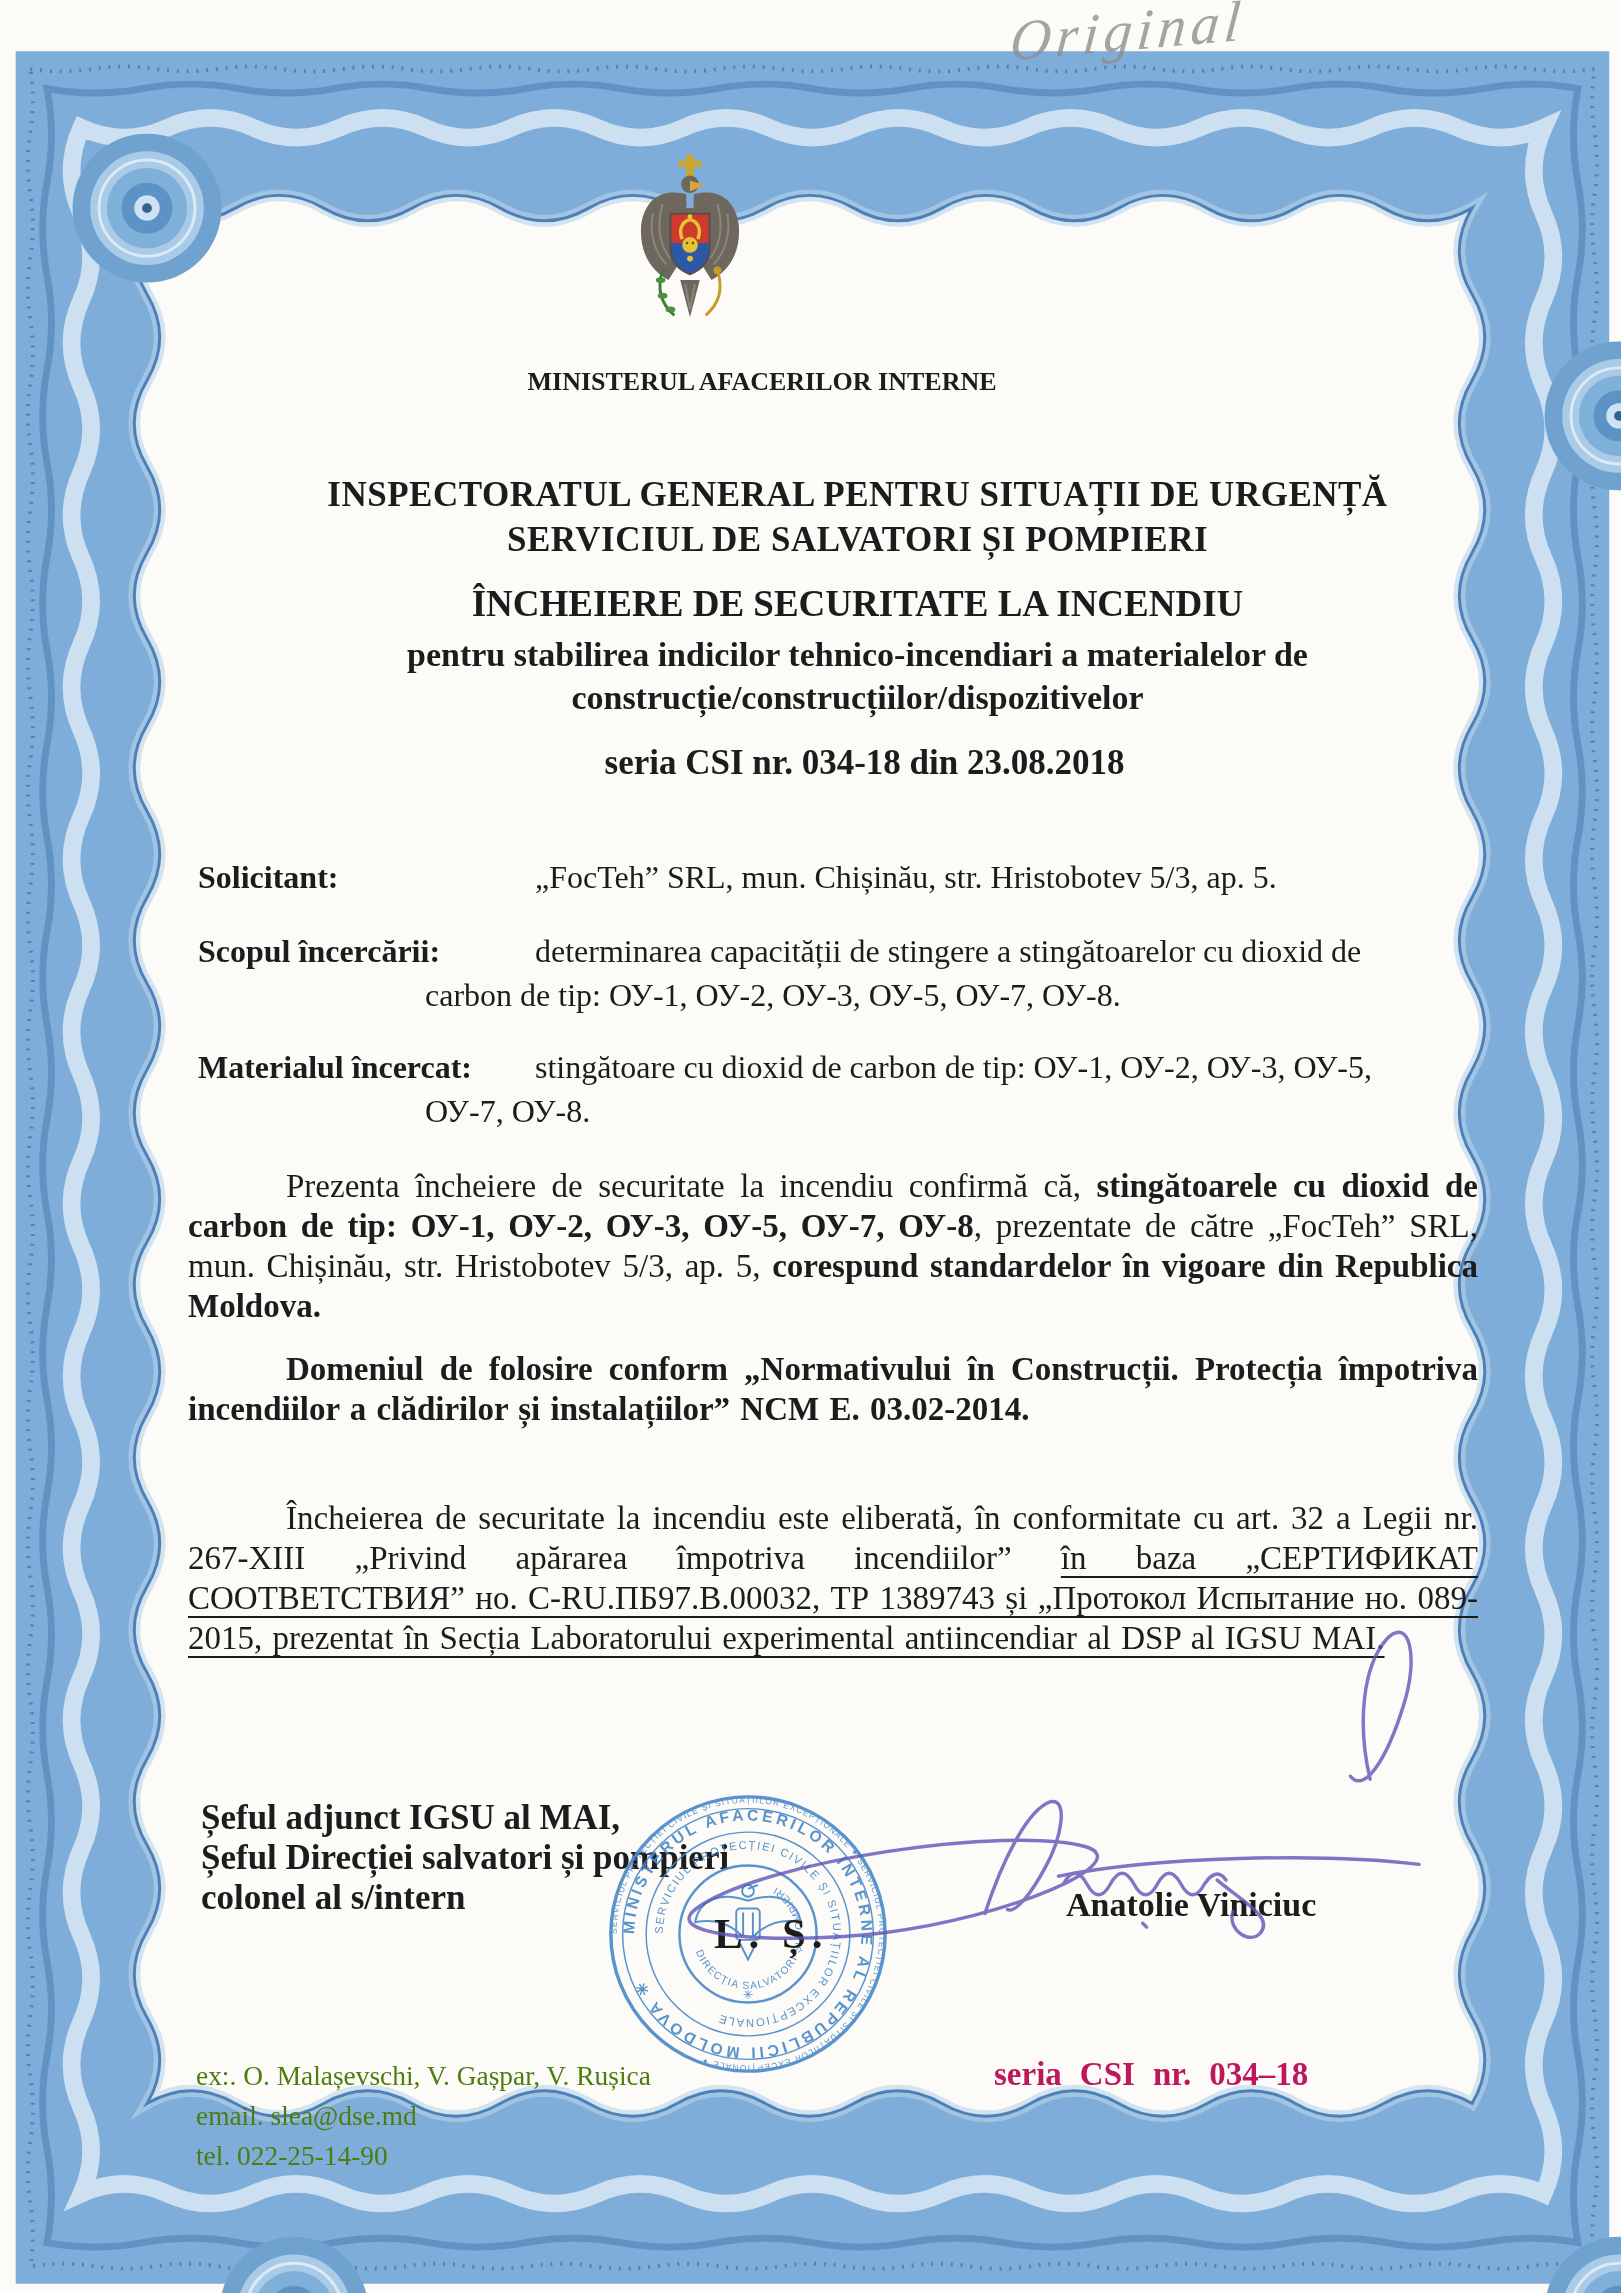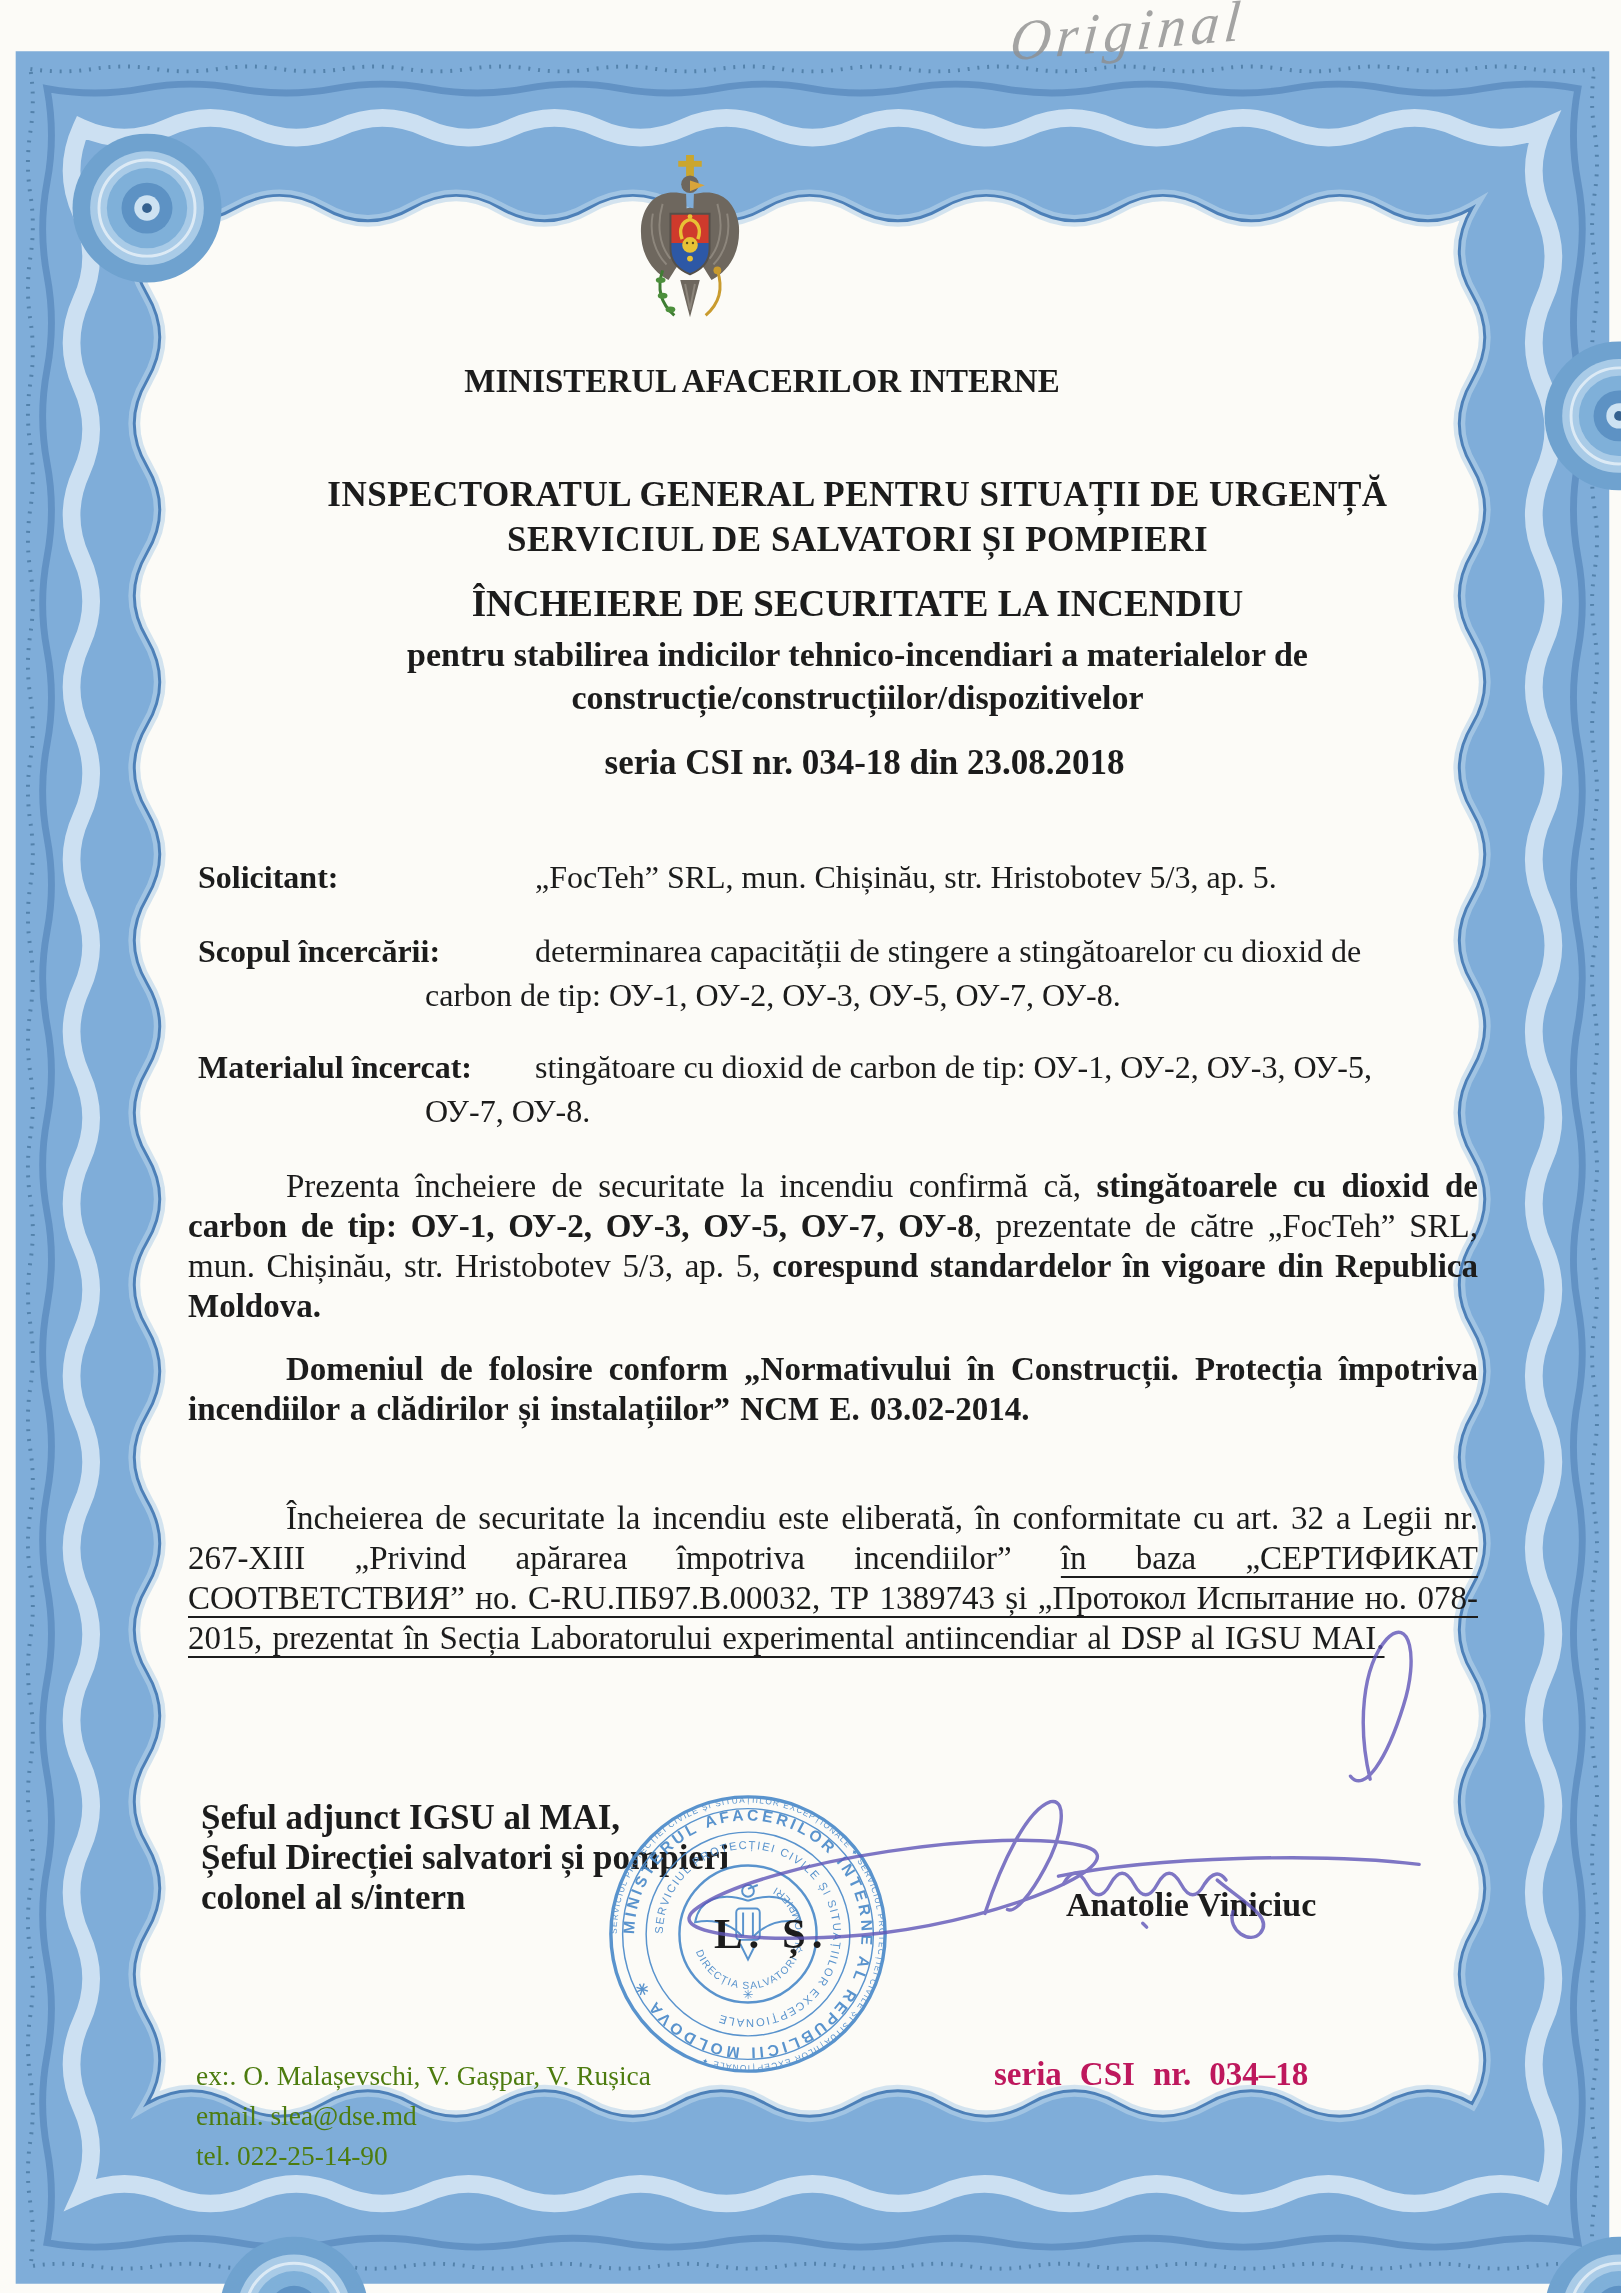--- a/index.html
+++ b/index.html
@@ -2,21 +2,21 @@
 <html><head>
 <meta charset="utf-8">
 <style>
   html,body{margin:0;padding:0;background:#eef2f6;}
   .page{position:relative;width:1621px;height:2294px;background:#fcfbf7;overflow:hidden;
         font-family:"Liberation Serif", serif;color:#1c1c1c;}
   svg.layer{position:absolute;left:0;top:0;pointer-events:none;}
   .abs{position:absolute;}
   .ctr{text-align:center;}
   .b{font-weight:bold;}
-  .ministry{left:370px;top:359px;width:784px;font-size:33px;line-height:45px;font-weight:bold;}
+  .ministry{left:370px;top:359px;width:784px;font-size:26px;line-height:45px;font-weight:bold;}
   .inspectorate{left:191px;top:472px;width:1333px;font-size:35px;line-height:45px;font-weight:bold;letter-spacing:0.5px;}
   .doc-title{left:191px;top:582px;width:1333px;font-size:37px;font-weight:bold;}
   .doc-sub{left:191px;top:633px;width:1333px;font-size:34px;line-height:43px;font-weight:bold;}
   .series-line{left:198px;top:743px;width:1333px;font-size:35px;font-weight:bold;}
   .field-row{left:0;width:1621px;font-size:32px;line-height:44px;}
   .field-label{position:absolute;left:198px;top:0;font-weight:bold;white-space:nowrap;}
   .field-value{position:absolute;left:425px;top:0;width:1068px;}
   .field-value .l1{margin-left:110px;white-space:nowrap;}
   .field-value .l2{margin-left:0;white-space:nowrap;}
   .para{left:188px;width:1290px;font-size:33px;line-height:40px;text-align:justify;text-indent:98px;word-spacing:2px;}
@@ -122,21 +122,21 @@
       <div class="l1">stingătoare cu dioxid de carbon de tip: ОУ-1, ОУ-2, ОУ-3, ОУ-5,</div>
       <div class="l2">ОУ-7, ОУ-8.</div>
     </div>
   </div>
 
   <div class="abs para z4" style="top:1159px;margin-top:7px;">
     <span>Prezenta încheiere de securitate la incendiu confirmă că, </span><span class="b">stingătoarele cu dioxid de carbon de tip: ОУ-1, ОУ-2, ОУ-3, ОУ-5, ОУ-7, ОУ-8</span><span>, prezentate de către „FocTeh” SRL, mun. Chișinău, str. Hristobotev  5/3, ap. 5, </span><span class="b">corespund standardelor în vigoare din Republica Moldova.</span>
   </div>
   <div class="abs para boldall z4" style="top:1349px;">Domeniul de folosire conform „Normativului în Construcții. Protecția împotriva incendiilor a clădirilor și instalațiilor” NCM E. 03.02-2014.</div>
   <div class="abs para z4" style="top:1498px;">
-    <span>Încheierea de securitate la incendiu este eliberată, în conformitate cu art. 32 a Legii nr. 267-XIII „Privind apărarea împotriva incendiilor” </span><span class="ul">în baza „СЕРТИФИКАТ СООТВЕТСТВИЯ” но. C-RU.ПБ97.В.00032, ТР 1389743 și „Протокол Испытание но. 078-2015, prezentat în Secția Laboratorului experimental antiincendiar al DSP al IGSU MAI.</span>
+    <span>Încheierea de securitate la incendiu este eliberată, în conformitate cu art. 32 a Legii nr. 267-XIII „Privind apărarea împotriva incendiilor” </span><span class="ul">în baza „СЕРТИФИКАТ СООТВЕТСТВИЯ” но. C-RU.ПБ97.В.00032, ТР 1389743 și „Протокол Испытание но. 089-2015, prezentat în Secția Laboratorului experimental antiincendiar al DSP al IGSU MAI.</span>
   </div>
 
   <div class="abs sig-block z4">
     <div>Șeful adjunct IGSU al MAI,</div>
     <div>Șeful Direcției salvatori și pompieri</div>
     <div>colonel al s/intern</div>
   </div>
   <div class="abs signer z5">Anatolie Viniciuc</div>
   <div class="abs ls-mark">L. Ș.</div>
 

